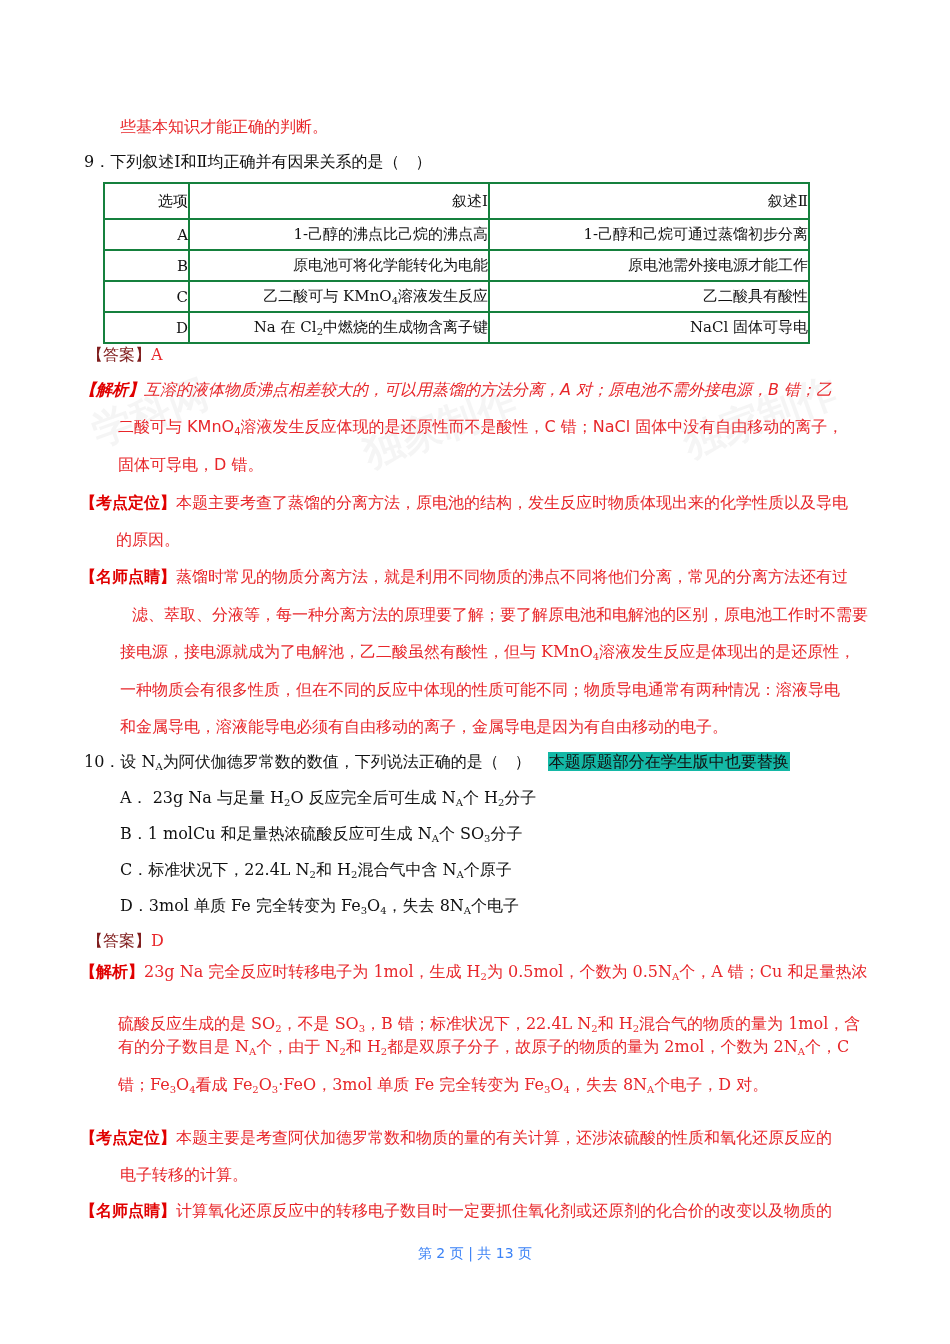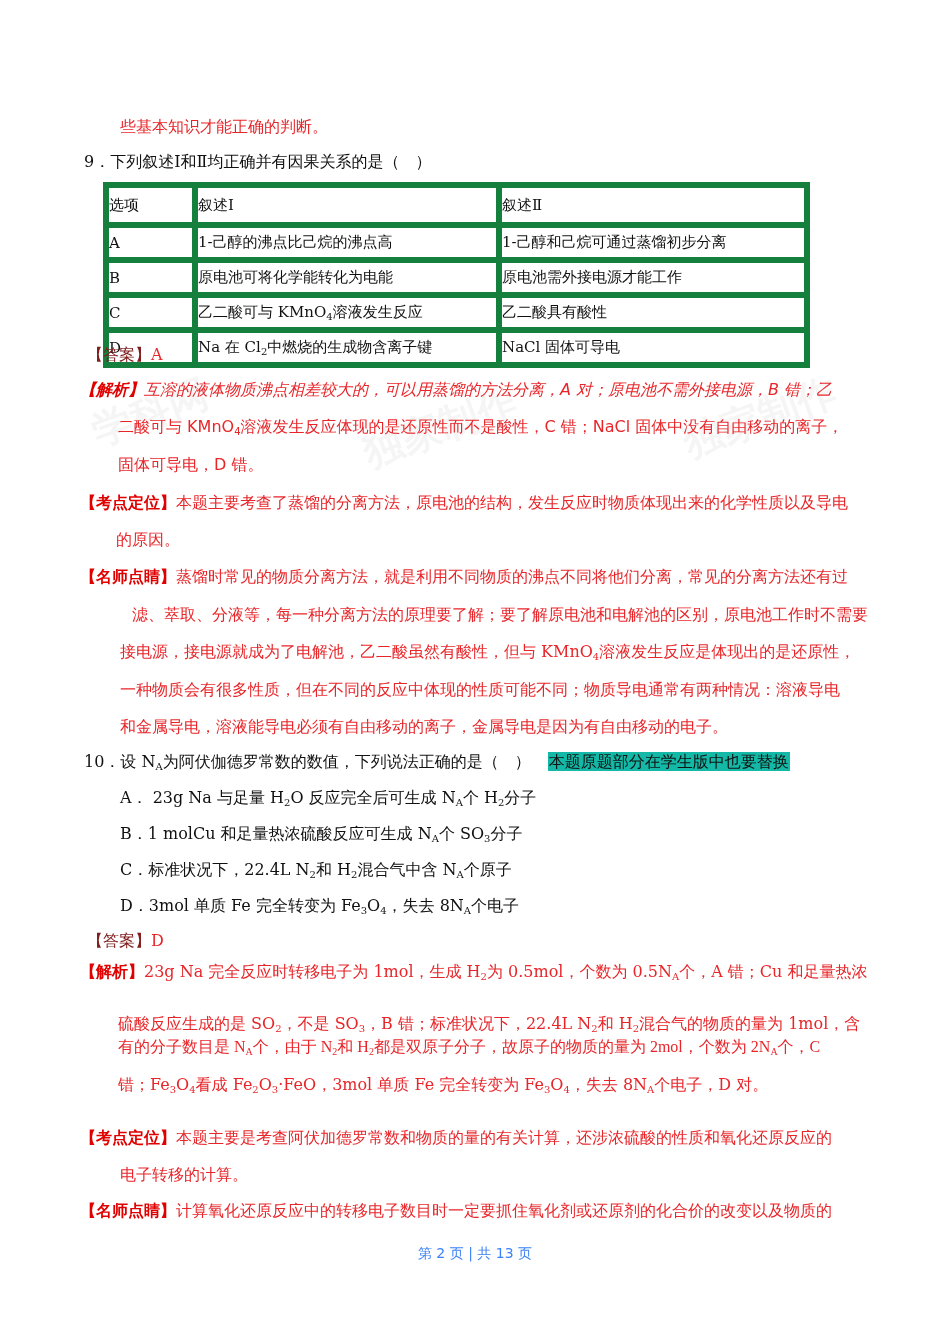--- a/index.html
+++ b/index.html
@@ -13,21 +13,21 @@
   .sans { font-family: "DejaVu Sans", "Liberation Sans", sans-serif; }
   .bold-tag { font-weight: bold; color: #e00000; font-family: "DejaVu Sans", "Liberation Sans", sans-serif; }
   .plain-tag { color: #7f1d1d; }
   sub { font-size: 10px; vertical-align: -3px; line-height: 0; }
   .hl { background: #14b8a6; color: #111; padding: 0 1px; }
   table.opts {
     position: absolute; left: 103px; top: 182px; width: 707px;
     border-collapse: collapse; font-size: 15px;
   }
   table.opts td, table.opts th {
-    border: 6px solid #15803d; text-align: left; height: 29px; padding: 0; font-weight: normal;
+    border: 2px solid #15803d; text-align: right; height: 29px; padding: 0; font-weight: normal;
   }
   table.opts th { height: 34px; }
   .watermark {
     position: absolute; color: #000; opacity: 0.035; font-size: 40px; font-weight: bold;
     transform: rotate(-20deg); font-family: "DejaVu Sans", sans-serif;
   }
   .footer { position: absolute; left: 0; width: 950px; text-align: center; top: 1245px; font-size: 14px; color: #3b82f6; font-family: "DejaVu Sans", "Liberation Sans", sans-serif; }
 </style>
 </head>
 <body>
@@ -118,21 +118,21 @@
 <div class="line" style="left:87px;top:931px;">
   <span class="plain-tag">【答案】</span><span class="red">D</span>
 </div>
 
 <div class="line red" style="left:80px;top:962px;">
   <span class="bold-tag">【解析】</span><span>23g  Na 完全反应时转移电子为 1mol，生成 H</span><sub>2</sub><span>为 0.5mol，个数为 0.5N</span><sub>A</sub><span>个，A 错；Cu 和足量热浓</span>
 </div>
 <div class="line red" style="left:118px;top:999px;margin-top:15px;">
   <span>硫酸反应生成的是 SO</span><sub>2</sub><span>，不是 SO</span><sub>3</sub><span>，B 错；标准状况下，22.4L N</span><sub>2</sub><span>和 H</span><sub>2</sub><span>混合气的物质的量为 1mol，含</span>
 </div>
-<div class="line red" style="left:118px;top:1037px;font-family:Liberation Serif, serif;">
+<div class="line red" style="left:118px;top:1037px;">
   <span>有的分子数目是 N</span><sub>A</sub><span>个，由于 N</span><sub>2</sub><span>和 H</span><sub>2</sub><span>都是双原子分子，故原子的物质的量为 2mol，个数为 2N</span><sub>A</sub><span>个，C</span>
 </div>
 <div class="line red" style="left:118px;top:1075px;">
   <span>错；Fe</span><sub>3</sub><span>O</span><sub>4</sub><span>看成 Fe</span><sub>2</sub><span>O</span><sub>3</sub><span>·FeO，3mol 单质 Fe 完全转变为 Fe</span><sub>3</sub><span>O</span><sub>4</sub><span>，失去 8N</span><sub>A</sub><span>个电子，D 对。</span>
 </div>
 
 <div class="line red" style="left:80px;top:1128px;">
   <span class="bold-tag">【考点定位】</span><span>本题主要是考查阿伏加德罗常数和物质的量的有关计算，还涉浓硫酸的性质和氧化还原反应的</span>
 </div>
 <div class="line red" style="left:120px;top:1165px;">电子转移的计算。</div>

